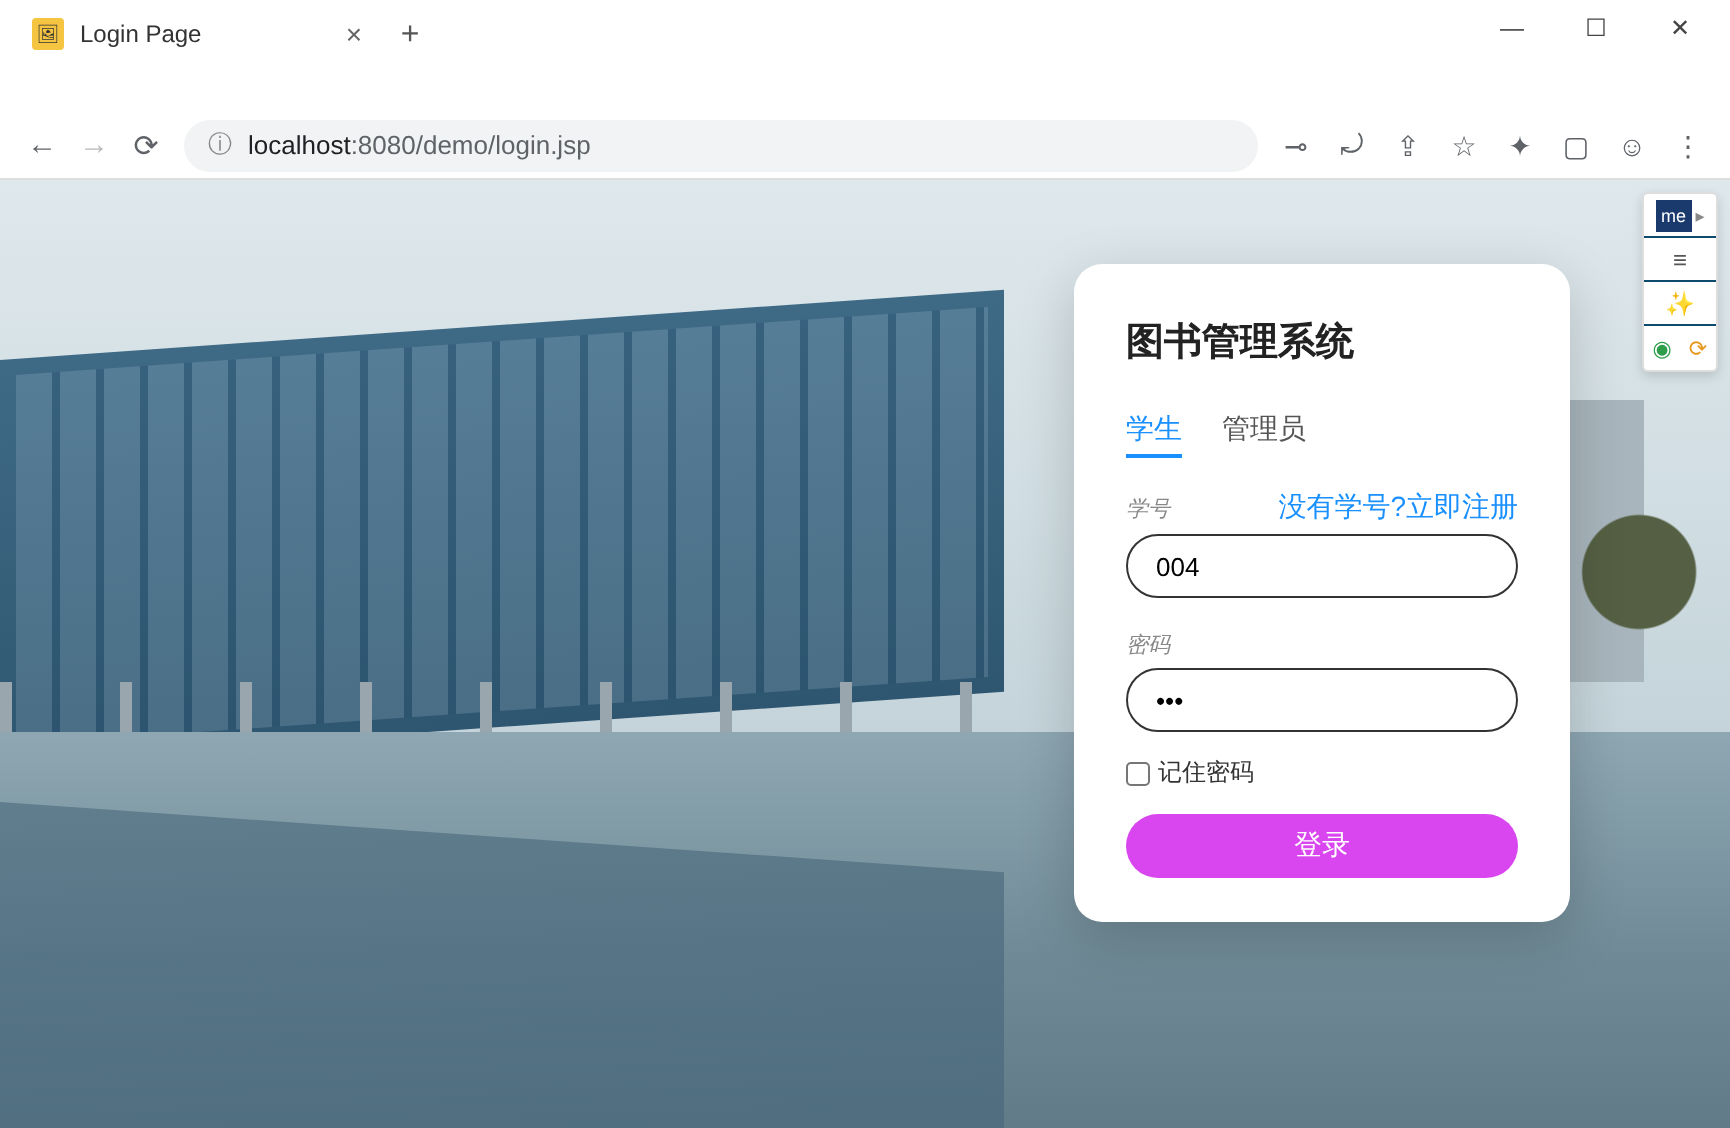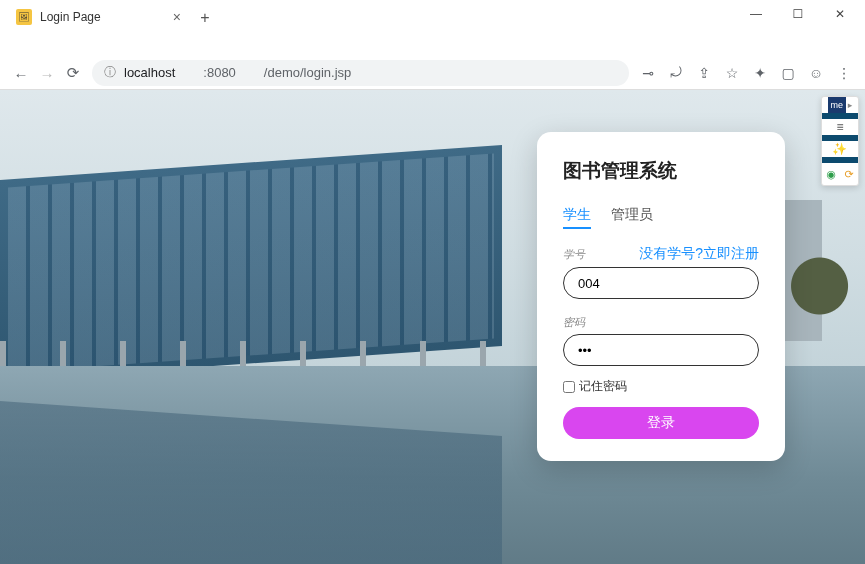--- a/index.html
+++ b/index.html
@@ -13,21 +13,21 @@
     .tab .favicon { width: 16px; height: 16px; background: #f5c542; border-radius: 2px; margin-right: 8px; display:flex; align-items:center; justify-content:center; font-size:9px; }
     .tab .tab-close { margin-left: auto; color: #666; font-size: 14px; }
     .new-tab { width: 28px; height: 28px; display: flex; align-items: center; justify-content: center; color: #555; font-size: 16px; }
 
     .addr-bar { height: 34px; display: flex; align-items: center; background: #fff; padding: 0 8px; border-bottom: 1px solid #ddd; margin-top: 28px; }
     .nav-icon { width: 26px; height: 26px; display: flex; align-items: center; justify-content: center; color: #5f6368; font-size: 15px; }
     .nav-icon.disabled { color: #b8b8b8; }
     .url-box { flex: 1; height: 26px; background: #f1f3f4; border-radius: 13px; display: flex; align-items: center; padding: 0 12px; margin: 0 6px; font-size: 13px; color: #555; }
     .url-box .info-icon { margin-right: 8px; font-size: 12px; color: #888; }
     .url-host { color: #202124; }
-    .url-path { color: #5f6368; padding-left: 28px; }
+    .url-path { color: #5f6368; }
     .right-icons { display: flex; align-items: center; gap: 2px; }
     .right-icons .nav-icon { font-size: 14px; }
 
     
     .page { position: relative; height: calc(564px - 62px); overflow: hidden; }
     .bg { position: absolute; inset: 0; }
     .sky { position: absolute; top: 0; left: 0; right: 0; height: 55%; background: linear-gradient(180deg, #dfe8ec 0%, #d0dde2 60%, #c4d4da 100%); }
     .building { position: absolute; left: 0; top: 18%; width: 58%; height: 40%; background: linear-gradient(180deg, #3f6a86 0%, #2e5670 100%); transform: skewY(-4deg); transform-origin: left; }
     .building::after { content: ""; position: absolute; inset: 8px; background: repeating-linear-gradient(90deg, rgba(200,220,235,0.25) 0 18px, rgba(40,80,110,0.5) 18px 22px); opacity: 0.7; }
     .pillars { position: absolute; left: 0; top: 50%; width: 70%; height: 10%; background: repeating-linear-gradient(90deg, #9aa6ad 0 6px, transparent 6px 60px); }
@@ -45,21 +45,21 @@
     .field-row { display: flex; justify-content: space-between; align-items: baseline; font-size: 11px; margin-bottom: 4px; margin-top: 6px; }
     .field-label { color: #888; font-style: italic; }
     .reg-link { color: #1890ff; font-size: 14px; }
     .input { width: 100%; height: 32px; border: 1px solid #333; border-radius: 16px; padding: 0 14px; font-size: 13px; outline: none; margin-bottom: 10px; }
     .remember { display: flex; align-items: center; gap: 4px; font-size: 12px; color: #333; margin: 2px 0 12px; }
     .remember input { width: 12px; height: 12px; }
     .login-btn { width: 100%; height: 32px; background: #d946ef; color: #fff; border: none; border-radius: 16px; font-size: 14px; cursor: pointer; }
 
     
     .float-bar { position: absolute; right: 6px; top: 6px; width: 38px; background: #fff; border: 1px solid #ddd; border-radius: 3px; box-shadow: 0 2px 6px rgba(0,0,0,0.15); }
-    .fb-row { height: 22px; display: flex; align-items: center; justify-content: center; font-size: 12px; color: #555; border-bottom: 6px solid #0c4a6e; }
+    .fb-row { height: 22px; display: flex; align-items: center; justify-content: center; font-size: 12px; color: #555; border-bottom: 1px solid #0c4a6e; }
     .fb-row:last-child { border-bottom: none; }
     .fb-me { background: #1a3a6e; color: #fff; width: 18px; height: 16px; font-size: 9px; display: flex; align-items: center; justify-content: center; margin-right: 2px; }
     .fb-split { display: flex; width: 100%; }
     .fb-half { flex: 1; display: flex; align-items: center; justify-content: center; height: 20px; font-size: 11px; }
   </style>
 </head>
 <body>
 
 <div class="tab-bar">
   <div class="tab">

